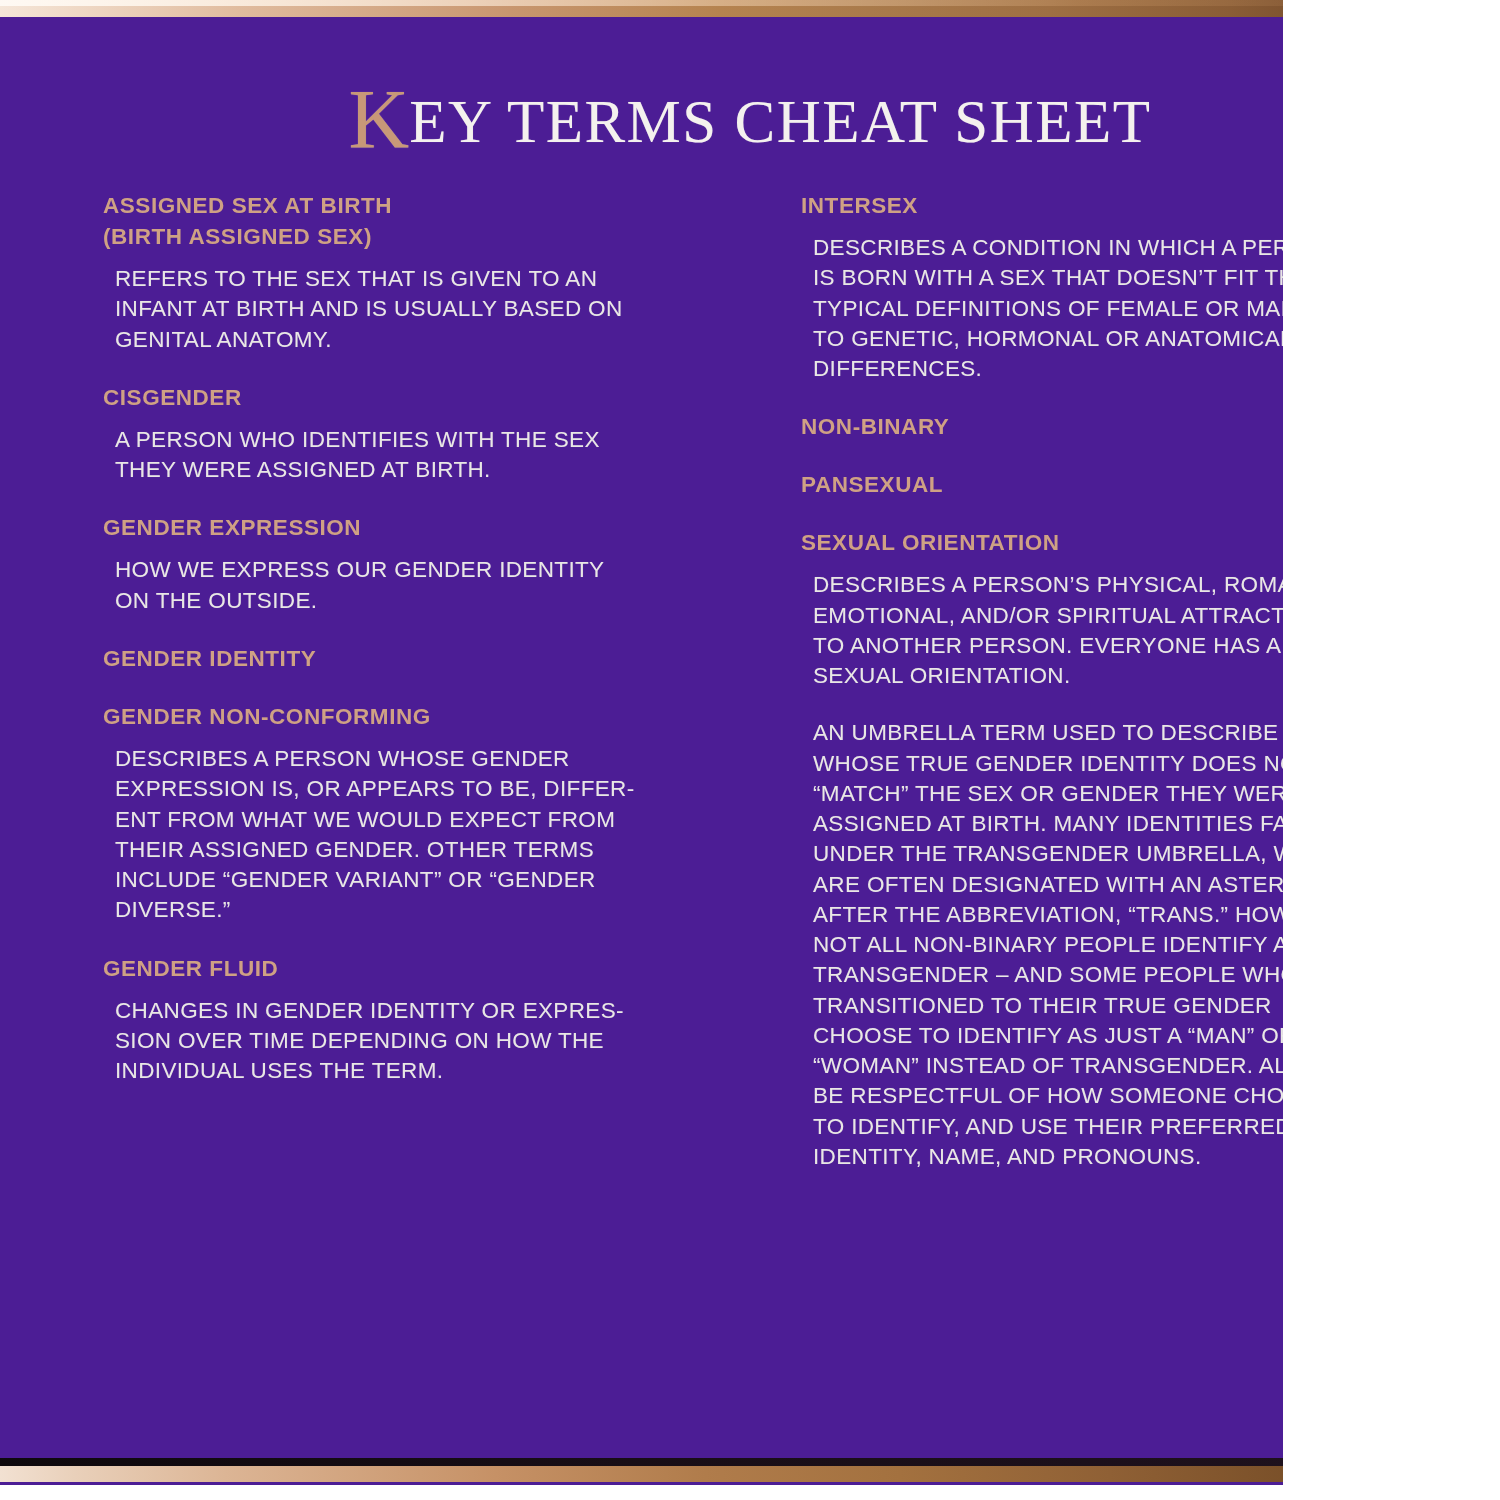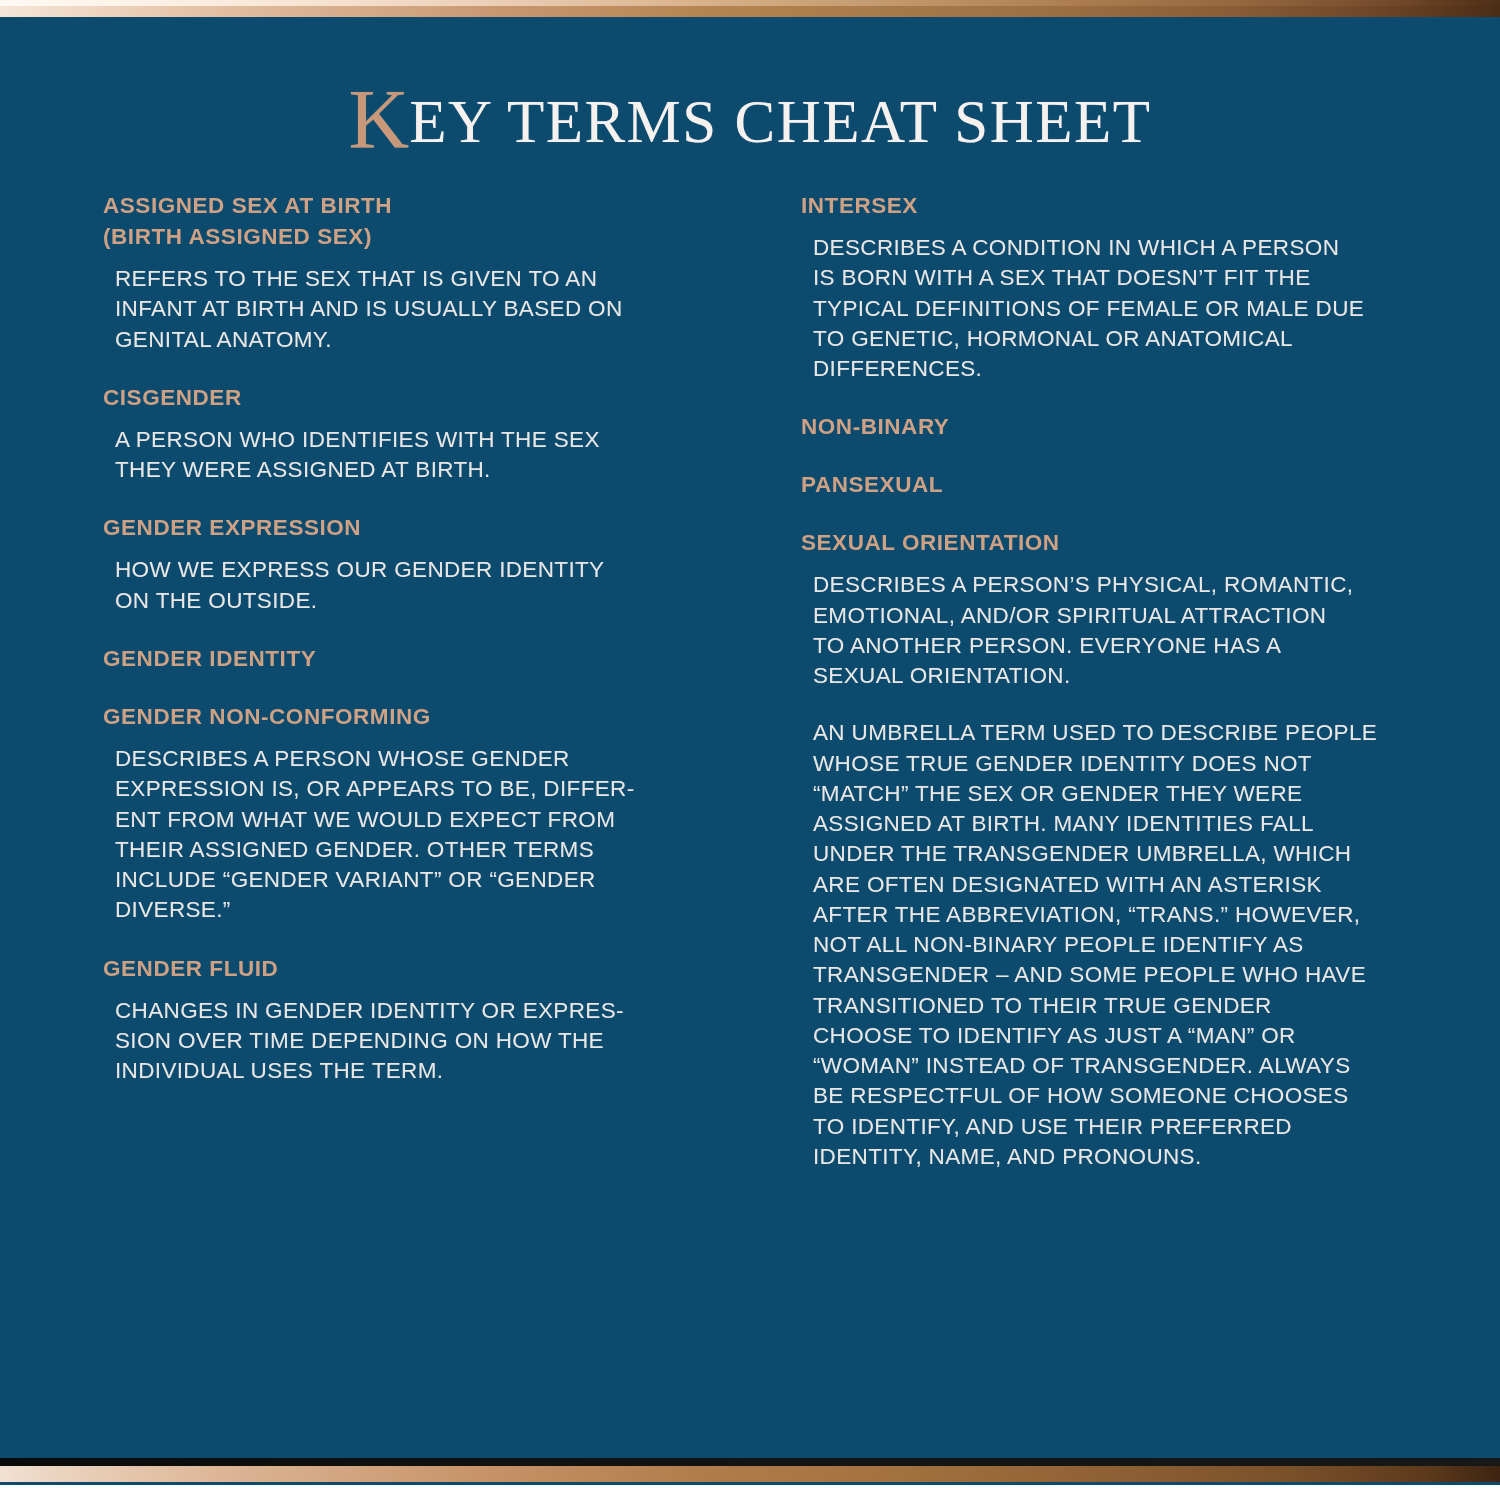--- a/index.html
+++ b/index.html
@@ -9,23 +9,23 @@
   }
   body {
     width: 1500px;
     height: 1500px;
     font-family: "Liberation Sans", sans-serif;
     overflow: hidden;
   }
 
   #poster {
     position: relative;
-    width: 1500px;
+    width: 1283px;
     height: 1500px;
-    background: #0c4a6e;
+    background: #4c1d95;
     box-sizing: border-box;
     overflow: hidden;
   }
 
   
   .band {
     position: absolute;
     left: 0;
     width: 1500px;
     pointer-events: none;

